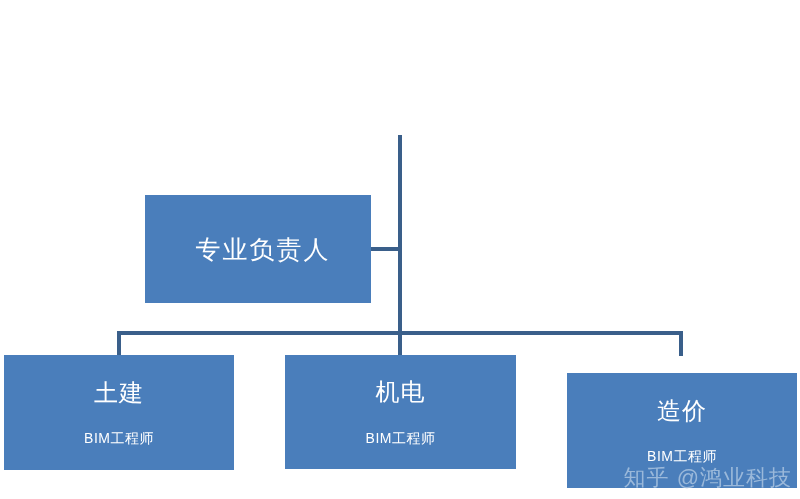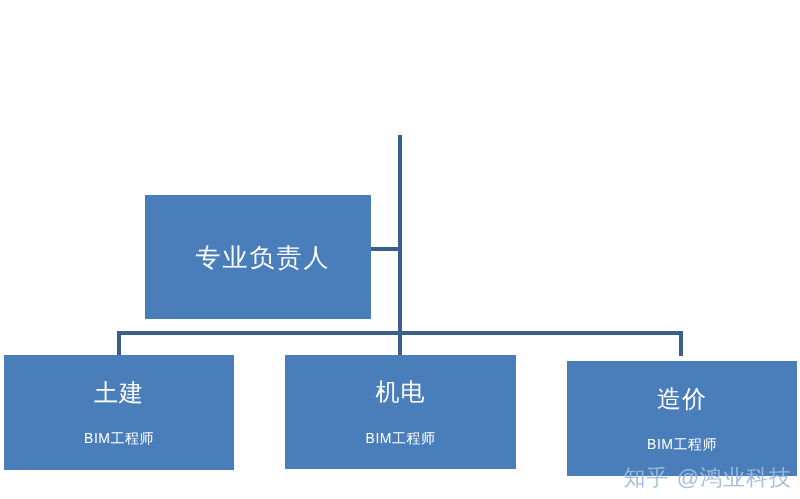--- a/index.html
+++ b/index.html
@@ -51,39 +51,39 @@
     width: 228px;
     height: 111px;
   }
   #node-top .line1 { font-size: 25px; margin-bottom: 22px; }
   #node-top .line2 { font-size: 25px; letter-spacing: 2px; }
 
   #node-specialist {
     left: 145px;
     top: 195px;
     width: 226px;
-    height: 124px;
+    height: 108px;
     padding-left: 10px;
   }
 
   #node-civil {
     left: 4px;
     top: 355px;
     width: 230px;
     height: 115px;
   }
   #node-mep {
     left: 285px;
     top: 355px;
     width: 231px;
     height: 114px;
   }
   #node-cost {
     left: 567px;
-    top: 361px;
+    top: 373px;
     width: 230px;
     height: 115px;
   }
   .node.two-line .line1 { margin-bottom: 24px; }
 
   
   .conn {
     position: absolute;
     background: #3a5f8a;
     z-index: 1;

